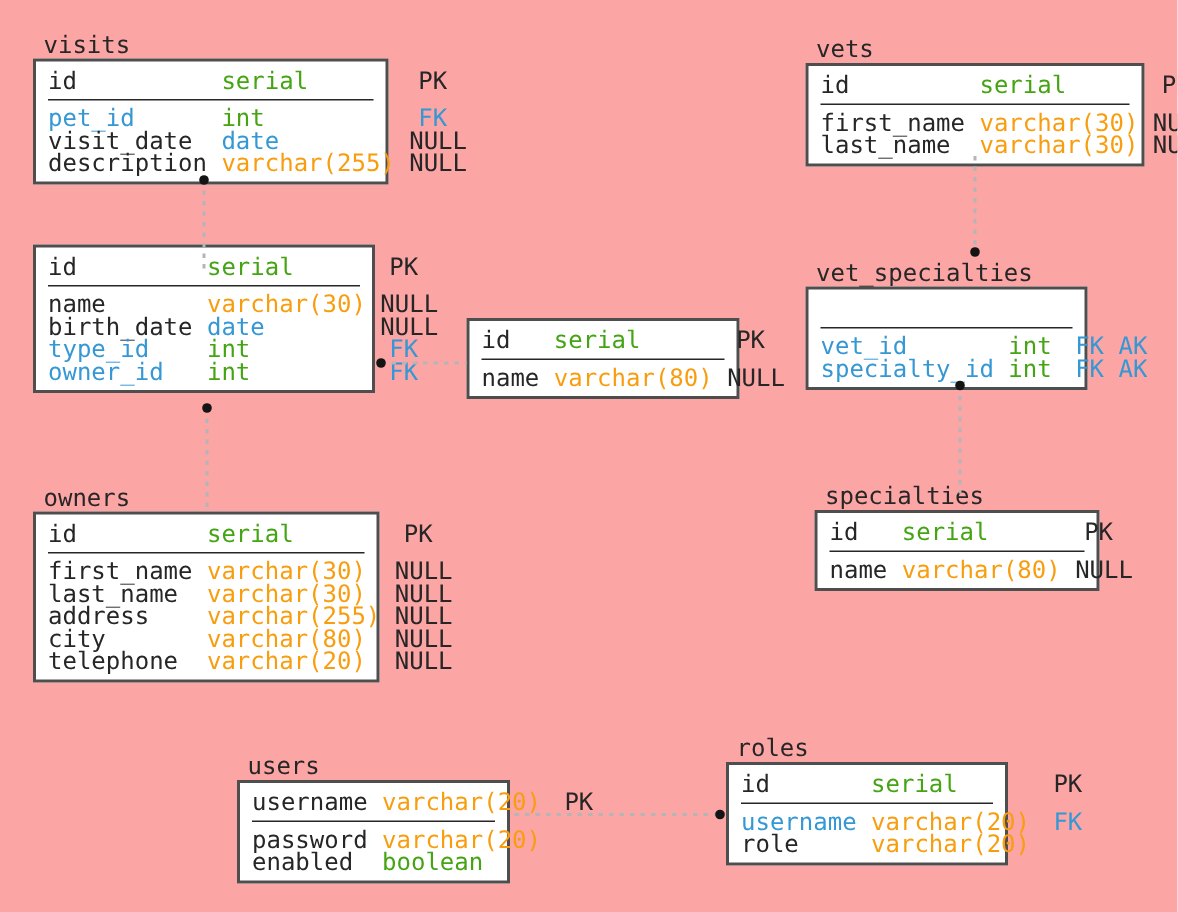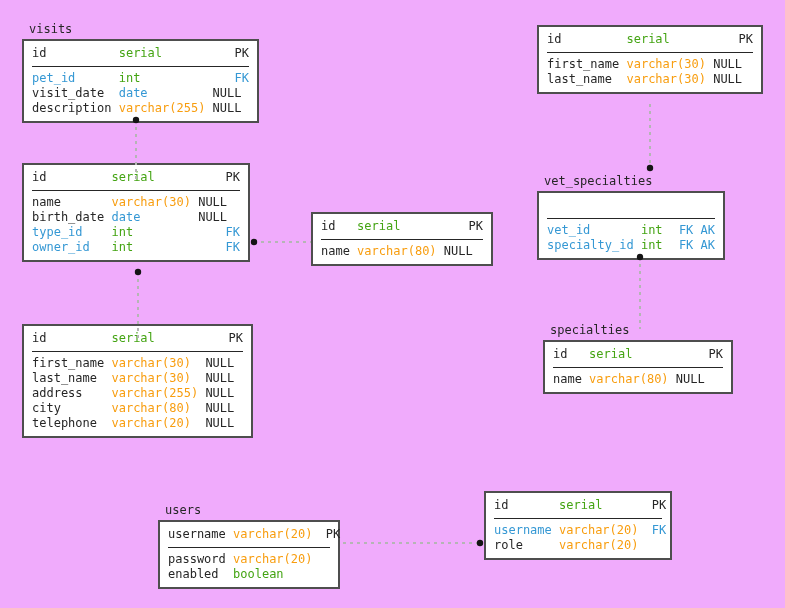--- a/index.html
+++ b/index.html
@@ -1,19 +1,19 @@
 <!DOCTYPE html>
 <html style="--c-green: #44a413; --c-blue: #3598d4; --c-orange: #f89d0e; --c-text: #262626; --c-border: #4e4e4e;"><head>
 <meta charset="utf-8">
 <style>
   html,body { margin:0; padding:0; background:#ffffff; }
   #canvas {
-    position:relative; width:785px; height:608px; background:#f0abfc;
+    position:relative; width:785px; height:608px; background:#fca5a5;
     font-family:"DejaVu Sans Mono","Liberation Mono",monospace;
-    font-size:12px; line-height:15px; color:var(--c-text,#262626);
+    font-size:16px; line-height:15px; color:var(--c-text,#262626);
     overflow:hidden;
   }
   .tbl { position:absolute; }
   .tbl-title { margin:0 0 2px 7px; white-space:pre; }
   .tbl-box { background:#ffffff; border:2px solid var(--c-border,#4e4e4e); padding:4px 0 5px; }
   .sec { margin:0 8px; }
   .sec.header { padding:1px 0 5px; border-bottom:1px solid var(--c-text,#262626); }
   .sec.body { padding-top:4px; }
   .row { display:flex; min-height:15px; white-space:pre; }
   .c-name { width:var(--ncol); flex:0 0 auto; overflow:visible; }
@@ -49,20 +49,21 @@
         </div>
         <div class="sec body">
           <div class="row"><span class="c-name">name</span><span class="c-type orange">varchar(30)</span><span class="c-null">NULL</span><span class="c-keys"></span></div>
           <div class="row"><span class="c-name">birth_date</span><span class="c-type blue">date</span><span class="c-null">NULL</span><span class="c-keys"></span></div>
           <div class="row"><span class="c-name blue">type_id</span><span class="c-type green">int</span><span class="c-null"></span><span class="c-keys blue">FK</span></div>
           <div class="row"><span class="c-name blue">owner_id</span><span class="c-type green">int</span><span class="c-null"></span><span class="c-keys blue">FK</span></div>
         </div>
       </div>
     </div>
     <div class="tbl" style="left: 22px; top: 324px; width: 231px; --ncol: 11ch; --tcol: 13ch;">
+      <div class="tbl-title">owners</div>
       <div class="tbl-box">
         <div class="sec header">
           <div class="row"><span class="c-name">id</span><span class="c-type green">serial</span><span class="c-null"></span><span class="c-keys">PK</span></div>
         </div>
         <div class="sec body">
           <div class="row"><span class="c-name">first_name</span><span class="c-type orange">varchar(30)</span><span class="c-null">NULL</span><span class="c-keys"></span></div>
           <div class="row"><span class="c-name">last_name</span><span class="c-type orange">varchar(30)</span><span class="c-null">NULL</span><span class="c-keys"></span></div>
           <div class="row"><span class="c-name">address</span><span class="c-type orange">varchar(255)</span><span class="c-null">NULL</span><span class="c-keys"></span></div>
           <div class="row"><span class="c-name">city</span><span class="c-type orange">varchar(80)</span><span class="c-null">NULL</span><span class="c-keys"></span></div>
           <div class="row"><span class="c-name">telephone</span><span class="c-type orange">varchar(20)</span><span class="c-null">NULL</span><span class="c-keys"></span></div>
@@ -73,20 +74,21 @@
       <div class="tbl-box">
         <div class="sec header">
           <div class="row"><span class="c-name">id</span><span class="c-type green">serial</span><span class="c-null"></span><span class="c-keys">PK</span></div>
         </div>
         <div class="sec body">
           <div class="row"><span class="c-name">name</span><span class="c-type orange">varchar(80)</span><span class="c-null">NULL</span><span class="c-keys"></span></div>
         </div>
       </div>
     </div>
     <div class="tbl" style="left: 537px; top: 25px; width: 226px; --ncol: 11ch; --tcol: 12ch;">
+      <div class="tbl-title">vets</div>
       <div class="tbl-box">
         <div class="sec header">
           <div class="row"><span class="c-name">id</span><span class="c-type green">serial</span><span class="c-null"></span><span class="c-keys">PK</span></div>
         </div>
         <div class="sec body">
           <div class="row"><span class="c-name">first_name</span><span class="c-type orange">varchar(30)</span><span class="c-null">NULL</span><span class="c-keys"></span></div>
           <div class="row"><span class="c-name">last_name</span><span class="c-type orange">varchar(30)</span><span class="c-null">NULL</span><span class="c-keys"></span></div>
         </div>
       </div>
     </div>
@@ -119,20 +121,21 @@
         <div class="sec header">
           <div class="row"><span class="c-name">username</span><span class="c-type orange">varchar(20)</span><span class="c-null"></span><span class="c-keys">PK</span></div>
         </div>
         <div class="sec body">
           <div class="row"><span class="c-name">password</span><span class="c-type orange">varchar(20)</span><span class="c-null"></span><span class="c-keys"></span></div>
           <div class="row"><span class="c-name">enabled</span><span class="c-type green">boolean</span><span class="c-null"></span><span class="c-keys"></span></div>
         </div>
       </div>
     </div>
     <div class="tbl" style="left: 484px; top: 491px; width: 188px; --ncol: 9ch; --tcol: 12ch;">
+      <div class="tbl-title">roles</div>
       <div class="tbl-box">
         <div class="sec header">
           <div class="row"><span class="c-name">id</span><span class="c-type green">serial</span><span class="c-null"></span><span class="c-keys">PK</span></div>
         </div>
         <div class="sec body">
           <div class="row"><span class="c-name blue">username</span><span class="c-type orange">varchar(20)</span><span class="c-null"></span><span class="c-keys blue">FK</span></div>
           <div class="row"><span class="c-name">role</span><span class="c-type orange">varchar(20)</span><span class="c-null"></span><span class="c-keys"></span></div>
         </div>
       </div>
     </div>

